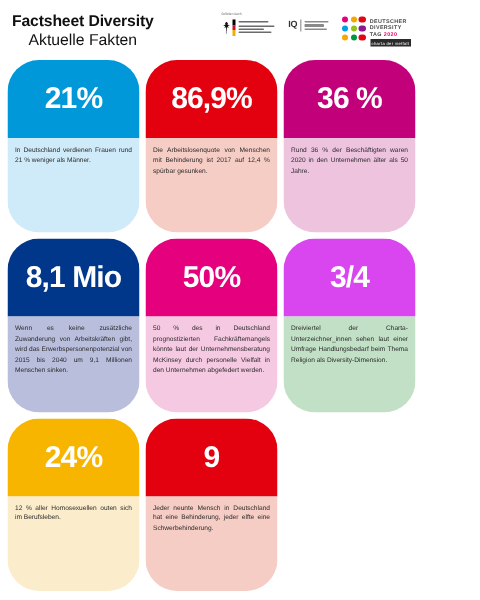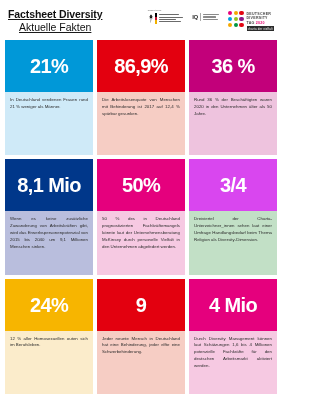--- a/index.html
+++ b/index.html
@@ -29,21 +29,20 @@
     height: 40px;
     padding: 7px 6px 0 8px;
     box-sizing: border-box;
     display: flex;
     align-items: flex-start;
     justify-content: space-between;
   }
   .title-block {
     line-height: 1.12;
     padding-top: 2px;
-    text-decoration: underline;
   }
   .title-main {
     font-size: 10.5px;
     font-weight: bold;
     letter-spacing: -0.1px;
     color: #111111;
     display: block;
   }
   .title-sub {
     font-size: 10.5px;
@@ -207,20 +206,21 @@
     column-gap: 4px;
     row-gap: 4px;
     padding: 0 5px 6px 5px;
     box-sizing: border-box;
     height: 360px;
   }
   .tile {
     display: flex;
     flex-direction: column;
     overflow: hidden;
+    border-radius: 21px;
   }
   .tile-figure {
     height: 52px;
     flex: 0 0 52px;
     display: flex;
     align-items: center;
     justify-content: center;
     padding: 0 5px;
     box-sizing: border-box;
   }
@@ -387,23 +387,15 @@
 
     <div class="tile" id="t7">
       <div class="tile-figure" style="background: rgb(227, 0, 15);">
         <span>9</span>
       </div>
       <div class="tile-caption" style="background: rgb(246, 205, 196);">
         <p>Jeder neunte Mensch in Deutschland hat eine Behinderung, jeder elfte eine Schwerbehinderung.</p>
       </div>
     </div>
 
-    <div class="tile" id="t8">
-      <div class="tile-figure" style="background: rgb(229, 0, 125);">
-        <span>4 Mio</span>
-      </div>
-      <div class="tile-caption" style="background: rgb(246, 201, 226);">
-        <p>Durch Diversity Management können laut Schätzungen 1,6 bis 4 Millionen potenzielle Fachkräfte für den deutschen Arbeitsmarkt aktiviert werden.</p>
-      </div>
-    </div>
 
   </div>
 </div>
 
 </body></html>

